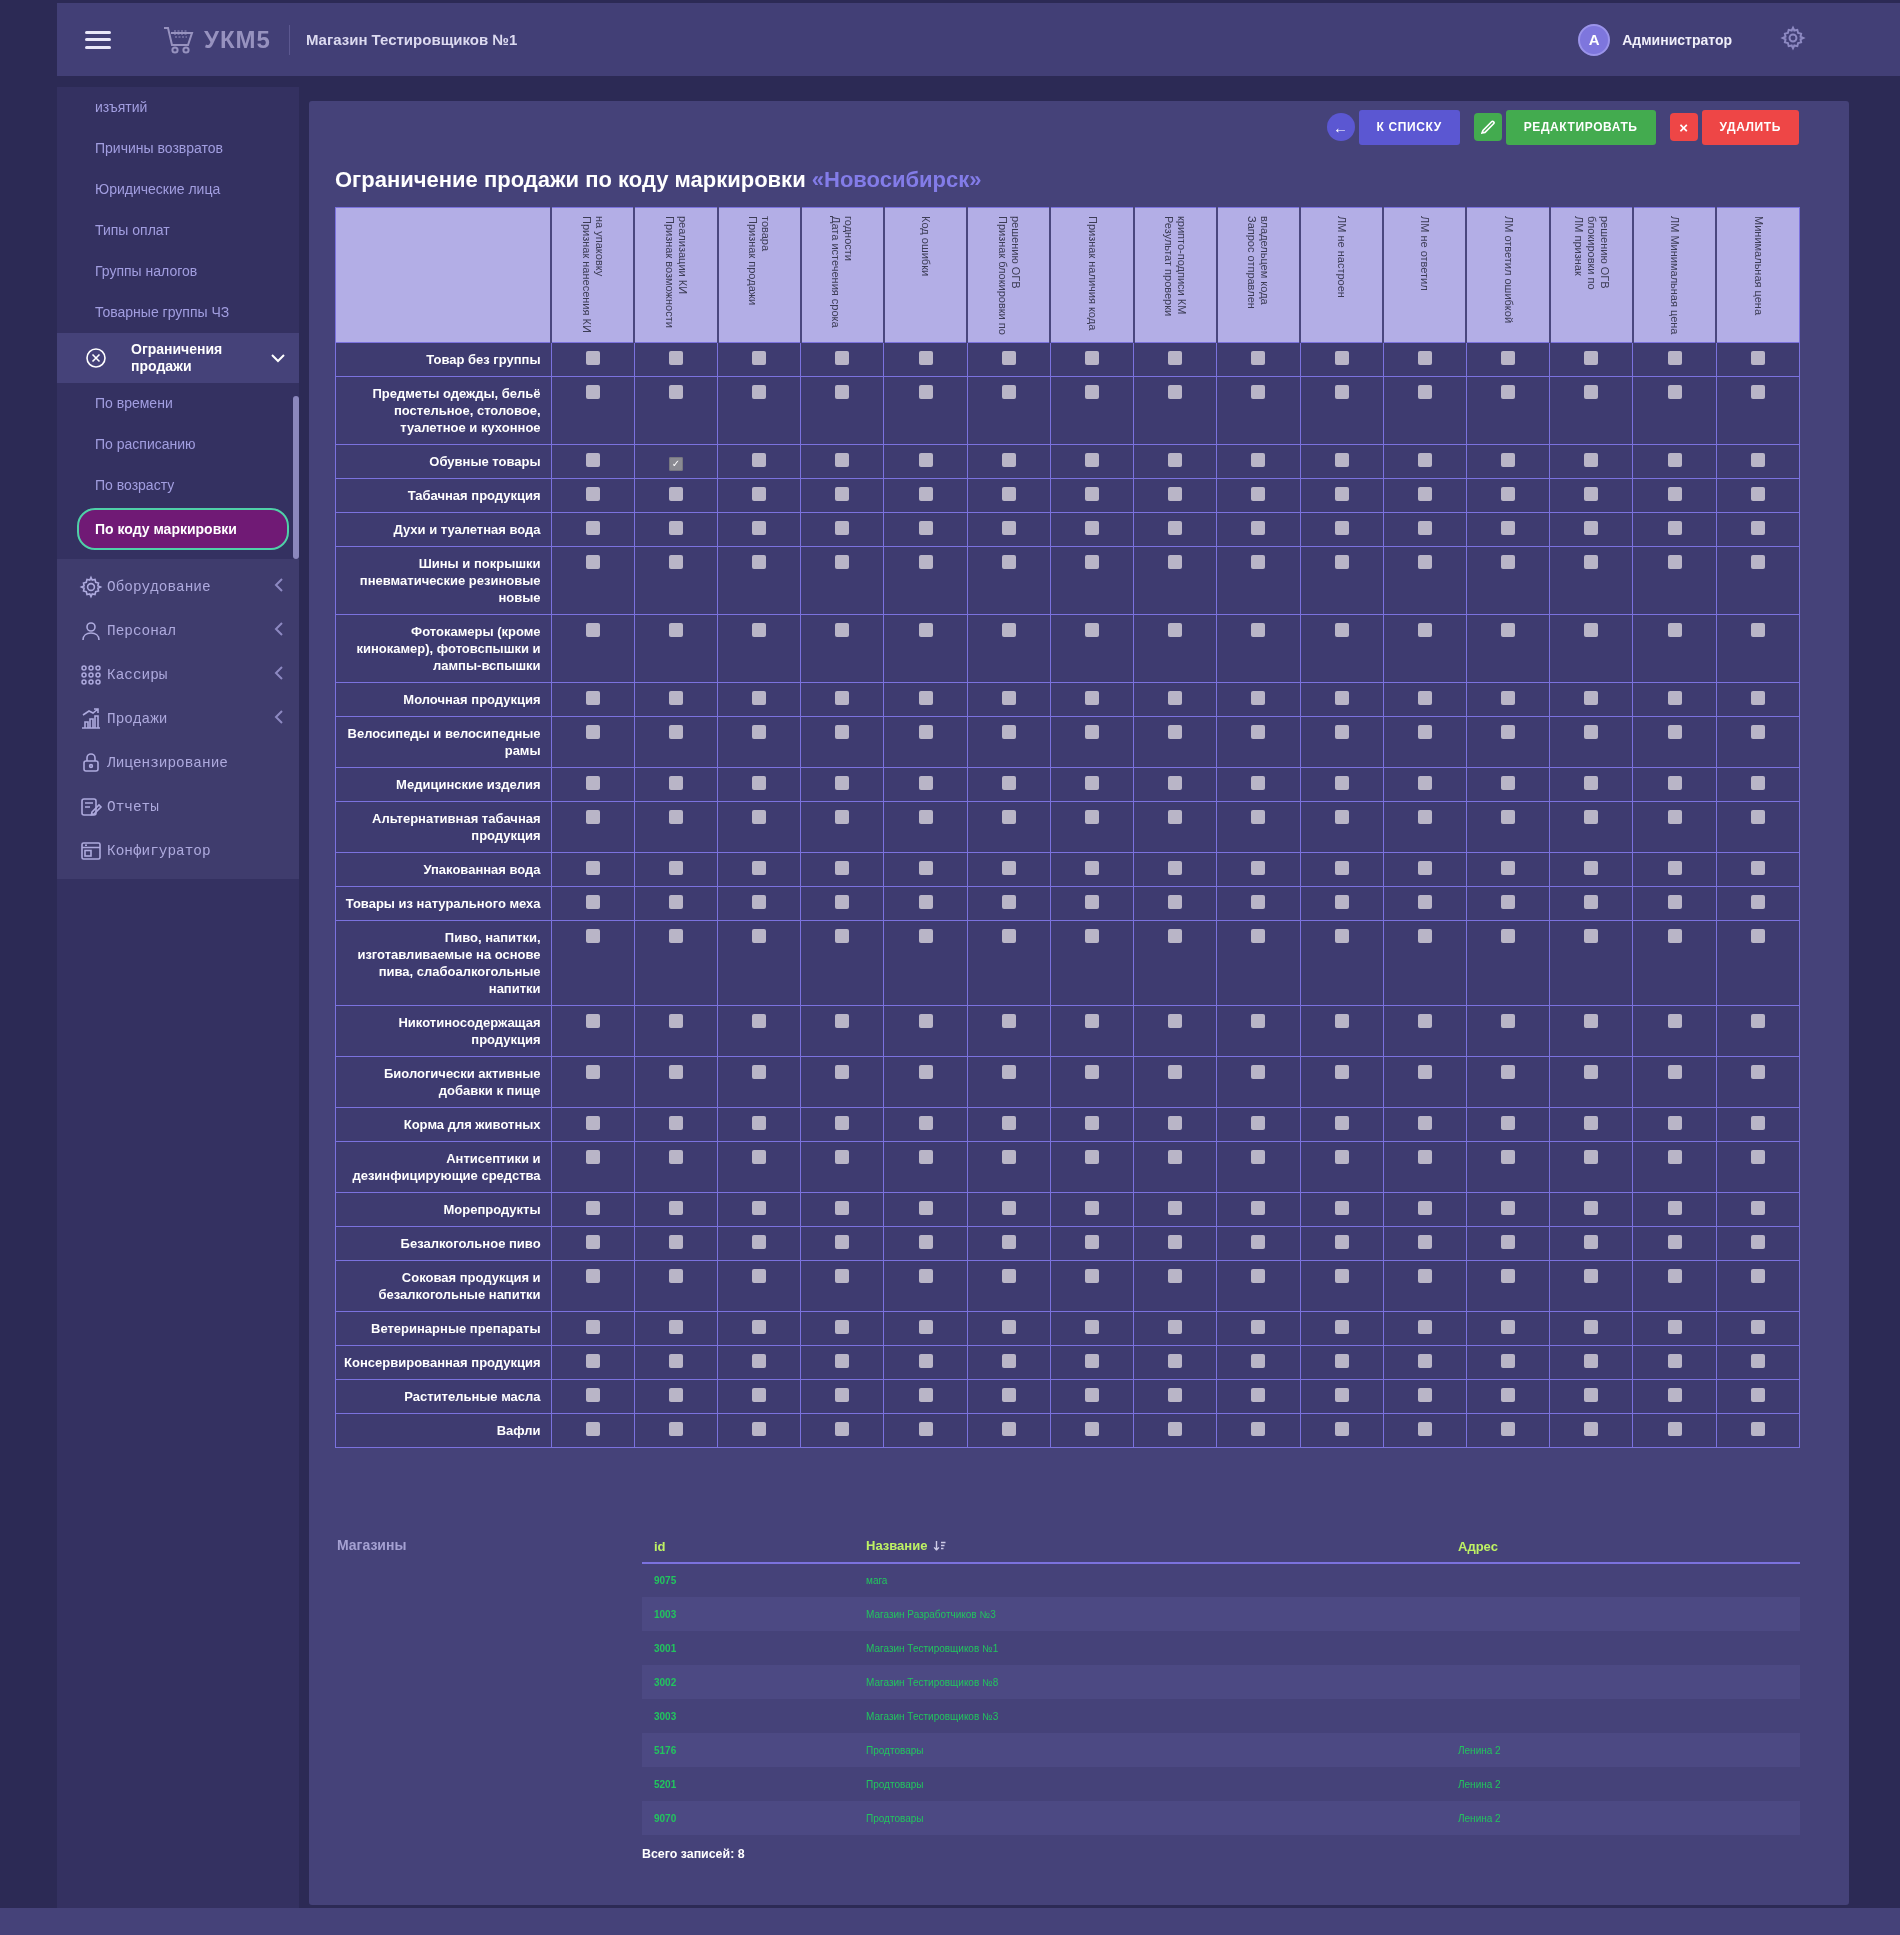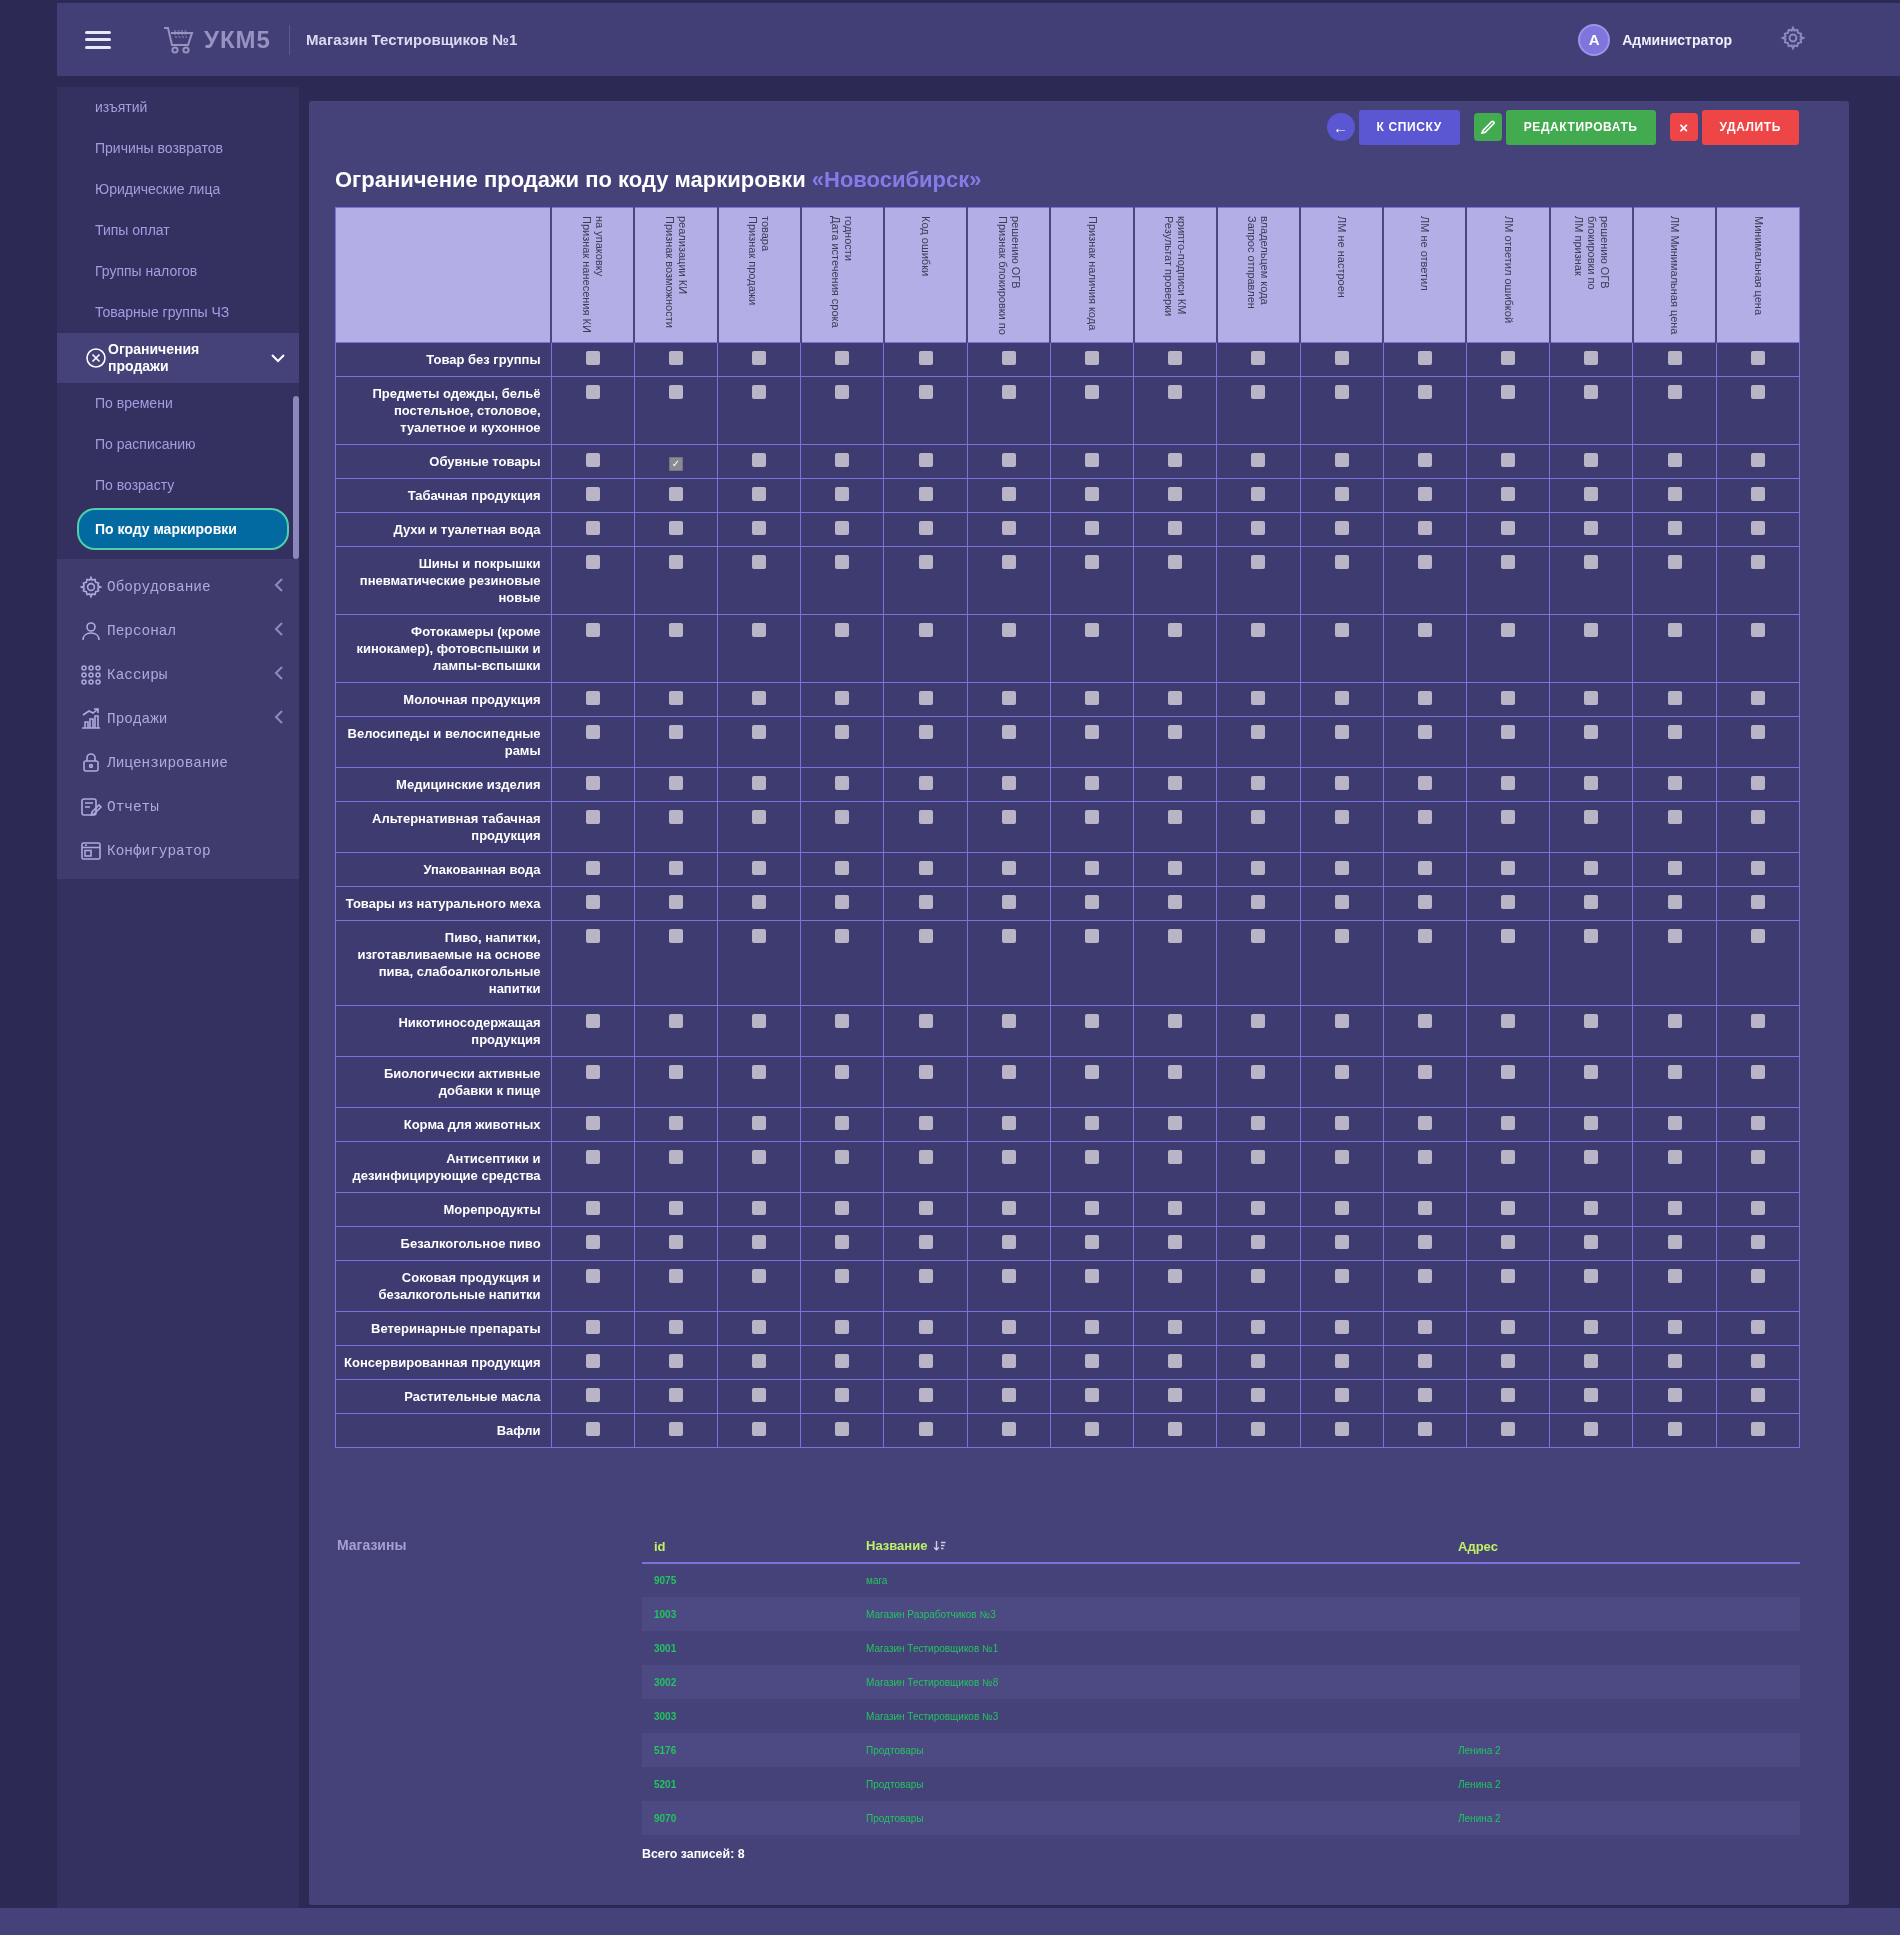--- a/index.html
+++ b/index.html
@@ -28,25 +28,25 @@
             border:2px solid #9b94ea; }
   .user-name { font-size:14px; font-weight:bold; margin-left:12px; color:#f0effa; }
   .topbar-gear { margin-left:48px; color:#8d89c2; cursor:pointer; }
   .topbar-gear svg { width:26px; height:26px; }
   
   .sidebar { position:absolute; left:57px; top:87px; width:242px; bottom:0; background:#343161; }
   .side-item { height:41px; line-height:41px; padding-left:38px; font-size:14px; color:#a29ee0;
                white-space:nowrap; cursor:pointer; }
   .active-group { height:50px; background:#454279; display:flex; align-items:center; cursor:pointer; position:relative; }
   .active-group .grp-icon { width:22px; height:22px; margin-left:28px; color:#fff; flex:0 0 auto; }
-  .active-group .grp-label { margin-left:1px; font-size:14px; font-weight:bold; color:#fff; line-height:17px; width:129px; }
+  .active-group .grp-label { margin-left:24px; font-size:14px; font-weight:bold; color:#fff; line-height:17px; width:129px; }
   .active-group .grp-chev { position:absolute; right:14px; color:#fff; }
   .sub-item { height:41px; line-height:41px; padding-left:38px; font-size:14px; color:#a29ee0; cursor:pointer; }
   .sub-selected { height:42px; margin:2px 0 4px 20px; width:212px; border:2px solid #4fd0a8; border-radius:18px;
-                  background:#0369a1; display:flex; align-items:center; padding-left:16px;
+                  background:#701a75; display:flex; align-items:center; padding-left:16px;
                   font-size:14px; font-weight:bold; color:#fff; cursor:pointer; }
   .side-block { background:#3f3c6d; margin-top:9px; padding:6px 0; }
   .icon-item { height:44px; display:flex; align-items:center; position:relative; cursor:pointer; color:#aeaade; }
   .icon-item .ii-icon { width:24px; height:24px; margin-left:22px; flex:0 0 auto; }
   .icon-item .ii-label { margin-left:4px; font-size:14.4px;font-family:Liberation Mono, monospace; }
   .icon-item .ii-chev { position:absolute; right:16px; color:#8d89c2; }
   .side-scrollbar { position:absolute; left:236px; top:309px; width:6px; height:163px; background:#8b87bd; border-radius:3px; }
   
   .panel { position:absolute; left:309px; top:101px; width:1540px; height:1804px;
            background:#454279; border-radius:3px; padding:12px 50px 0 26px; }

